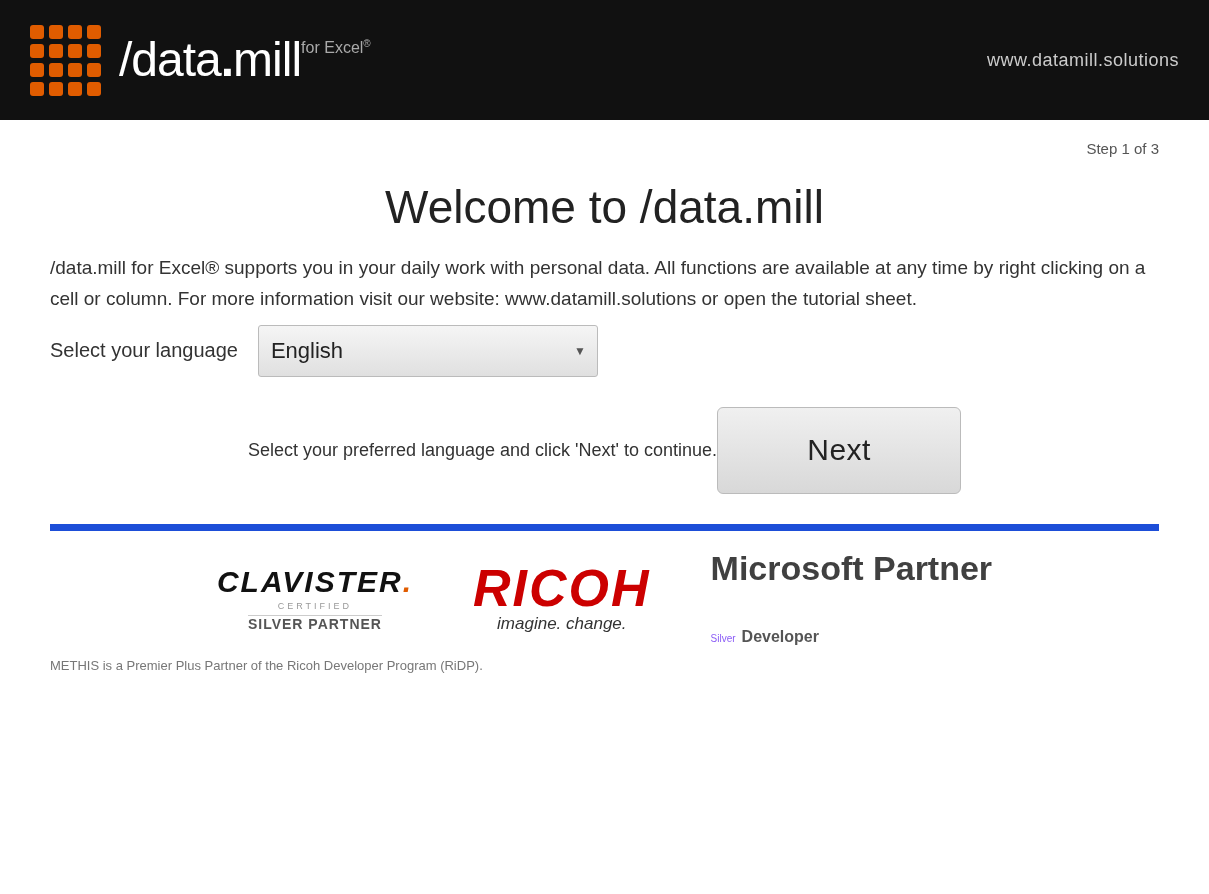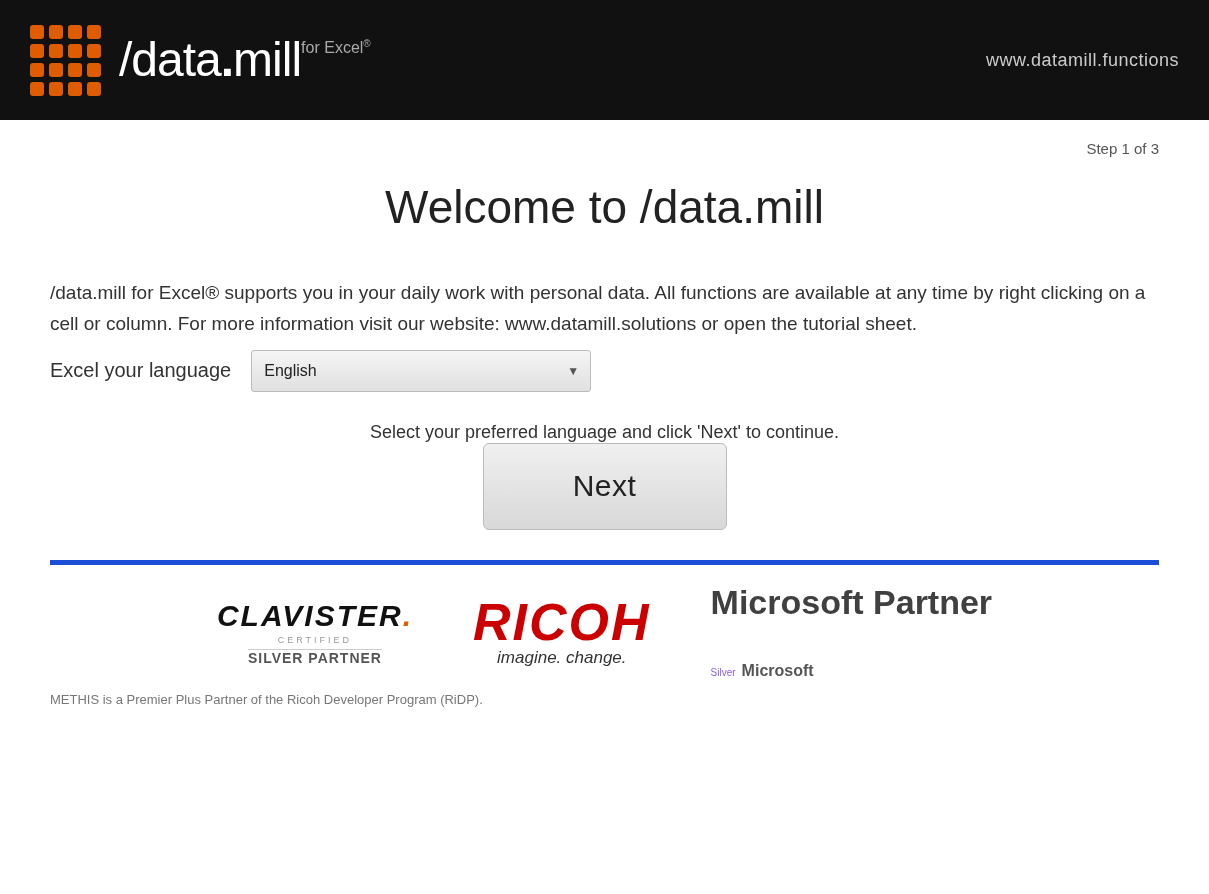--- a/index.html
+++ b/index.html
@@ -95,21 +95,21 @@
       font-size: 15px;
       color: #555;
     }
 
     .welcome-title {
       text-align: center;
       font-size: 46px;
       font-weight: 300;
       color: #222;
       margin-top: 40px;
-      margin-bottom: 43px;
+      margin-bottom: 18px;
     }
 
     .welcome-description {
       font-size: 19px;
       color: #333;
       line-height: 1.65;
     }
 
     .language-row {
       display: flex;
@@ -120,22 +120,22 @@
     }
 
     .language-label {
       font-size: 20px;
       color: #333;
       white-space: nowrap;
     }
 
     .language-select {
       width: 340px;
-      height: 42px;
-      font-size: 16px;
+      height: 52px;
+      font-size: 22px;
       padding: 4px 12px;
       border: 1px solid #bbb;
       background: linear-gradient(to bottom, #f5f5f5, #e0e0e0);
       cursor: pointer;
       appearance: none;
       -webkit-appearance: none;
       border-radius: 3px;
       color: #222;
     }
 
@@ -151,24 +151,23 @@
       top: 50%;
       transform: translateY(-50%);
       font-size: 12px;
       color: #555;
       pointer-events: none;
     }
 
     .bottom-row {
       display: flex;
       align-items: center;
-      justify-content: flex-end;
+      justify-content: center;
       margin-top: 10px;
       margin-bottom: 30px;
-      flex-direction: column;
     }
 
     .bottom-hint {
       font-size: 18px;
       color: #333;
     }
 
     .next-button {
       width: 244px;
       height: 87px;
@@ -183,21 +182,21 @@
     }
 
     
     .partners {
       display: flex;
       align-items: center;
       justify-content: center;
       gap: 60px;
       margin-top: 20px;
       padding-top: 20px;
-      border-top: 5px solid #1d4ed8;
+      border-top: 7px solid #1d4ed8;
     }
 
     .partner-clavister {
       display: flex;
       flex-direction: column;
       align-items: center;
       gap: 2px;
     }
 
     .clavister-name {
@@ -310,32 +309,32 @@
     </div>
     <div class="logo-text-wrap">
       <div class="logo-text">
         /data<span>.</span>mill
       </div>
       <div class="logo-subtext">
         for Excel<sup>®</sup>
       </div>
     </div>
   </div>
-  <div class="header-url">www.datamill.functions</div>
+  <div class="header-url">www.datamill.solutions</div>
 </header>
 
 <div class="main">
   <div class="step-indicator">Step 1 of 3</div>
 
   <h1 class="welcome-title">Welcome to /data.mill</h1>
 
   <p class="welcome-description">/data.mill for Excel® supports you in your daily work with personal data. All functions are available at any time by right clicking on a cell or column. For more information visit our website: www.datamill.solutions or open the tutorial sheet.</p>
 
   <div class="language-row">
-    <span class="language-label">Excel your language</span>
+    <span class="language-label">Select your language</span>
     <div class="select-wrapper">
       <select class="language-select">
         <option>English</option>
         <option>German</option>
         <option>French</option>
         <option>Spanish</option>
       </select>
     </div>
   </div>
 
@@ -358,18 +357,18 @@
       <div class="ricoh-name">RICOH</div>
       <div class="ricoh-tagline">imagine. change.</div>
     </div>
 
     <div class="partner-microsoft">
       <div class="ms-partner">
         Microsoft Partner
       </div>
       <div style="display:flex; align-items:baseline; gap:6px;">
         <span class="ms-silver">Silver</span>
-        <span class="ms-datacenter">Microsoft</span>
+        <span class="ms-datacenter">Developer</span>
       </div>
     </div>
   </div>
   <div class="partner-footer">METHIS is a Premier Plus Partner of the Ricoh Developer Program (RiDP).</div>
 </div>
 
 </body></html>

